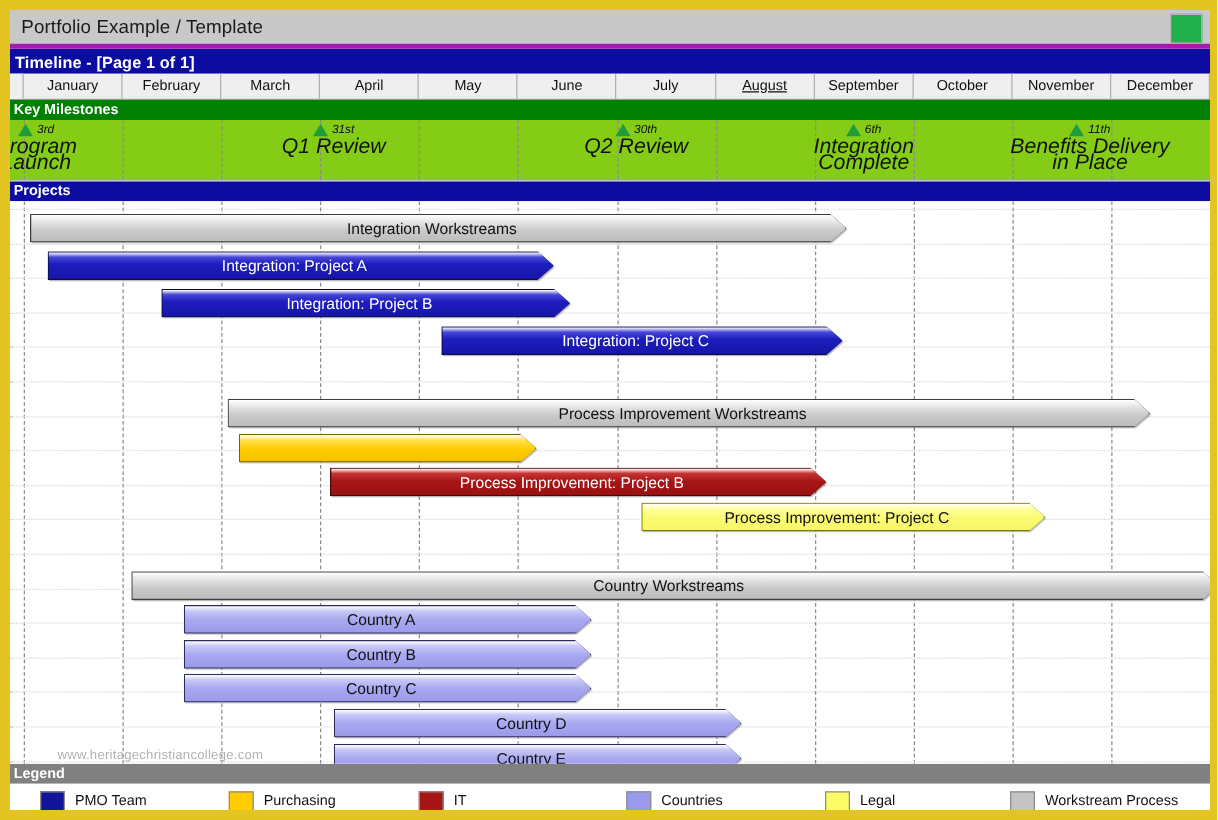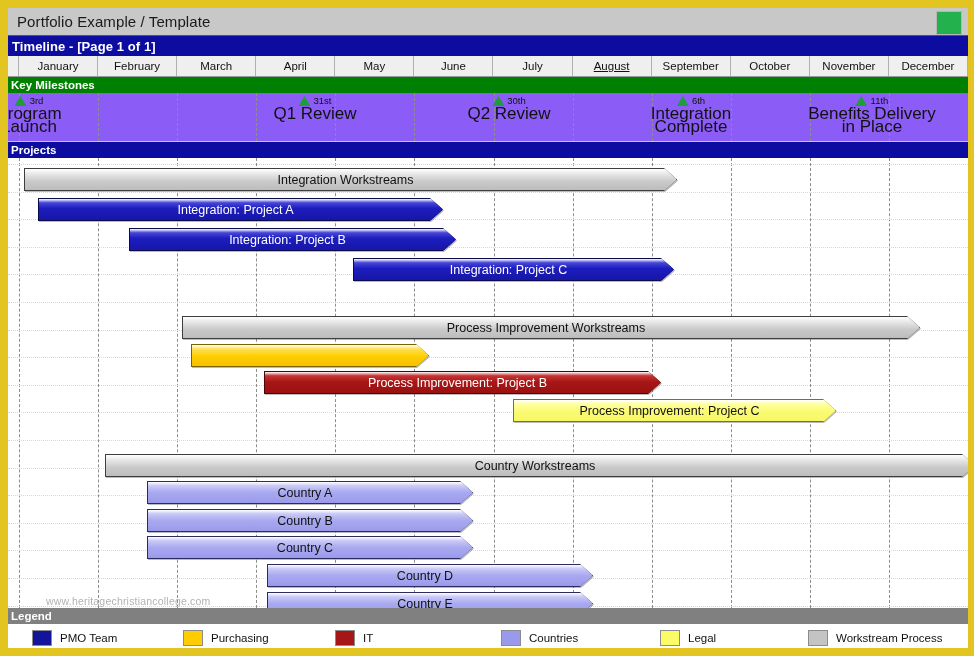--- a/index.html
+++ b/index.html
@@ -21,21 +21,21 @@
     border: 8px solid #e3c522;
     border-right-width: 6px;
     border-bottom-width: 8px;
   }
 
   
   .titlebar {
     position: relative;
     height: 27px;
     background: #c8c8c8;
-    border-bottom: 1px solid #a21caf;
+    border-bottom: 4px solid #a21caf;
     display: flex;
     align-items: center;
   }
   .titlebar .title-text {
     font-size: 15px;
     color: #1a1a1a;
     padding-left: 9px;
     letter-spacing: 0.1px;
     white-space: nowrap;
   }
@@ -126,23 +126,24 @@
     display: flex;
     align-items: center;
     padding-left: 3px;
     box-sizing: border-box;
   }
 
   
   .milestones {
     position: relative;
     height: 48px;
-    background: #8b5cf6;
+    background: #84cc16;
     border-bottom: 1px solid #c6c6c6;
     overflow: hidden;
+    font-style: italic;
   }
   .vline {
     position: absolute;
     top: 0;
     bottom: 0;
     width: 0;
     border-left: 1px dashed #8d8d8d;
   }
   .ms {
     position: absolute;
@@ -321,21 +322,21 @@
       <div class="vline" style="left: 801.833px;"></div>
       <div class="vline" style="left: 880.917px;"></div>
       <div class="ms" style="left: 21px;">
         <div class="ms-head">
           <span class="tri"></span>
           <span class="ms-date">3rd</span>
         </div>
         <div class="ms-label">Program</div>
         <div class="ms-label">Launch</div>
       </div>
-      <div class="ms" style="left: 259px; margin-left: 48px;">
+      <div class="ms" style="left: 259px;">
         <div class="ms-head">
           <span class="tri"></span>
           <span class="ms-date">31st</span>
         </div>
         <div class="ms-label">Q1 Review</div>
       </div>
       <div class="ms" style="left: 501px;">
         <div class="ms-head">
           <span class="tri"></span>
           <span class="ms-date">30th</span>

